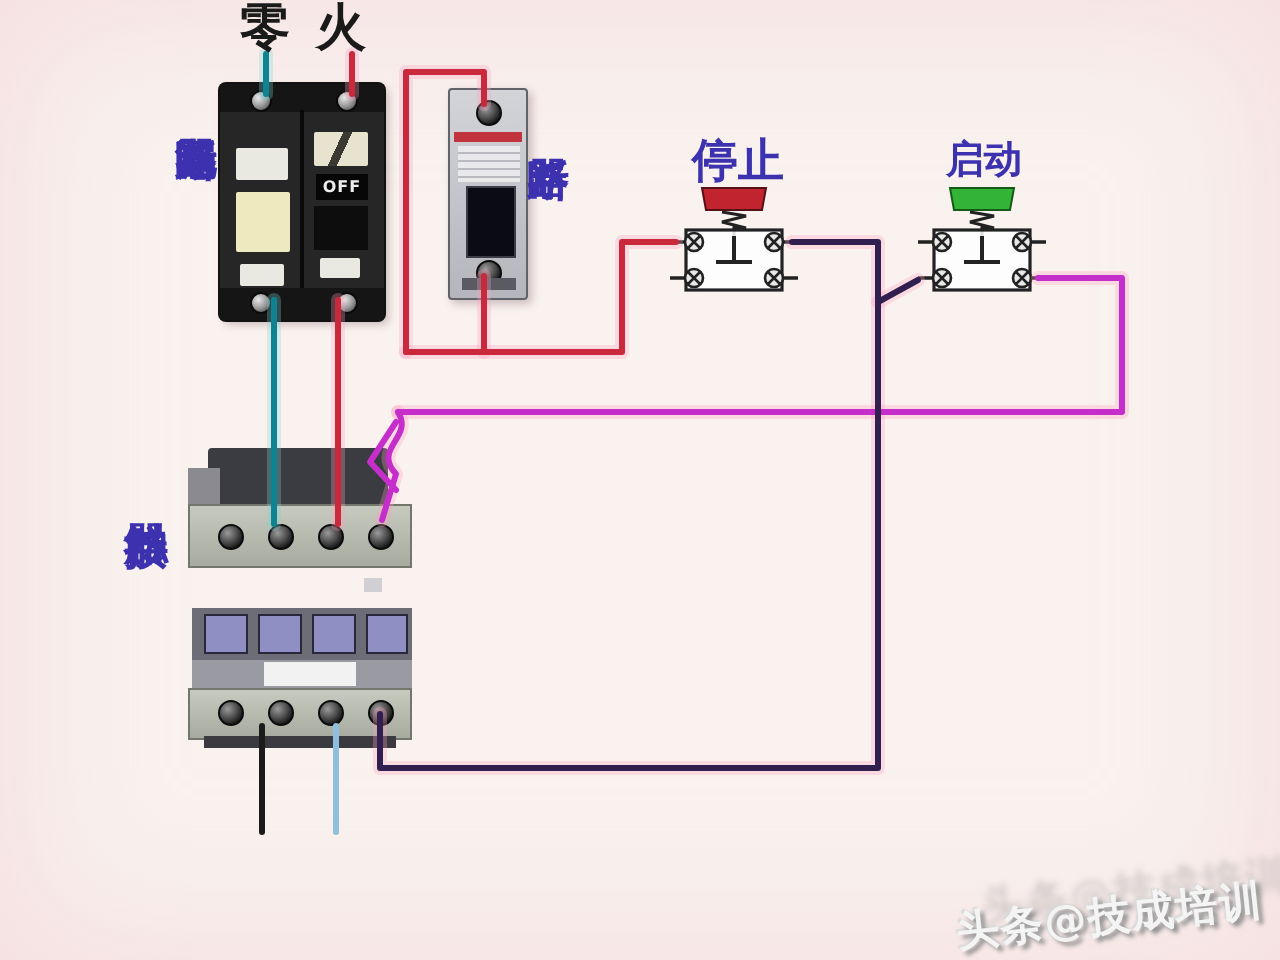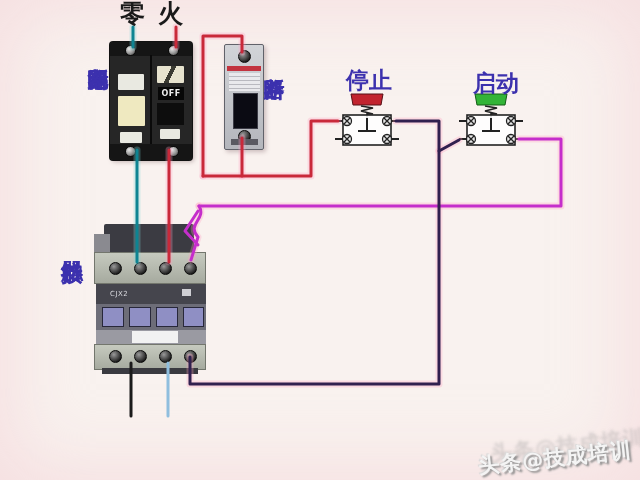--- a/index.html
+++ b/index.html
@@ -111,21 +111,20 @@
   </div>
 
   <div class="dev ctr">
     <div class="housing"></div>
     <div class="step"></div>
     <div class="strip top"></div>
     <div class="screw" style="left:15px;top:38px;width:13px;height:13px;"></div>
     <div class="screw" style="left:40px;top:38px;width:13px;height:13px;"></div>
     <div class="screw" style="left:65px;top:38px;width:13px;height:13px;"></div>
     <div class="screw" style="left:90px;top:38px;width:13px;height:13px;"></div>
-    <div class="band">CJX2</div>
     <div class="tick"></div>
     <div class="winrow">
       <div class="cwin" style="left:6px;"></div>
       <div class="cwin" style="left:33px;"></div>
       <div class="cwin" style="left:60px;"></div>
       <div class="cwin" style="left:87px;width:21px;"></div>
     </div>
     <div class="lblstrip"></div>
     <div class="wlabel"></div>
     <div class="strip bottom"></div>
@@ -207,19 +206,19 @@
       <path class="wc wire-load-blue" d="M168,363 V416"></path>
     </g>
   </svg>
 
   <div class="lbl black phase-row" style="left:120px;top:1px;">
     <span>零</span>
     <span>火</span>
   </div>
   <div class="lbl vert" style="left:87px;top:52px;font-size:21px;">漏电断路器</div>
   <div class="lbl vert" style="left:263px;top:62px;font-size:21px;">断路器</div>
-  <div class="lbl" style="left:346px;top:69px;font-size:23px;font-family:Liberation Serif, serif;">停止</div>
-  <div class="lbl" style="left:473px;top:71px;font-size:23px;">启动</div>
+  <div class="lbl" style="left:346px;top:69px;font-size:23px;">停止</div>
+  <div class="lbl" style="left:473px;top:71px;font-size:19px;">启动</div>
   <div class="lbl vert" style="left:61px;top:244px;font-size:22px;">接触器</div>
 
   <div class="watermark">头条@技成培训</div>
 
 </div>
 
 </body></html>

